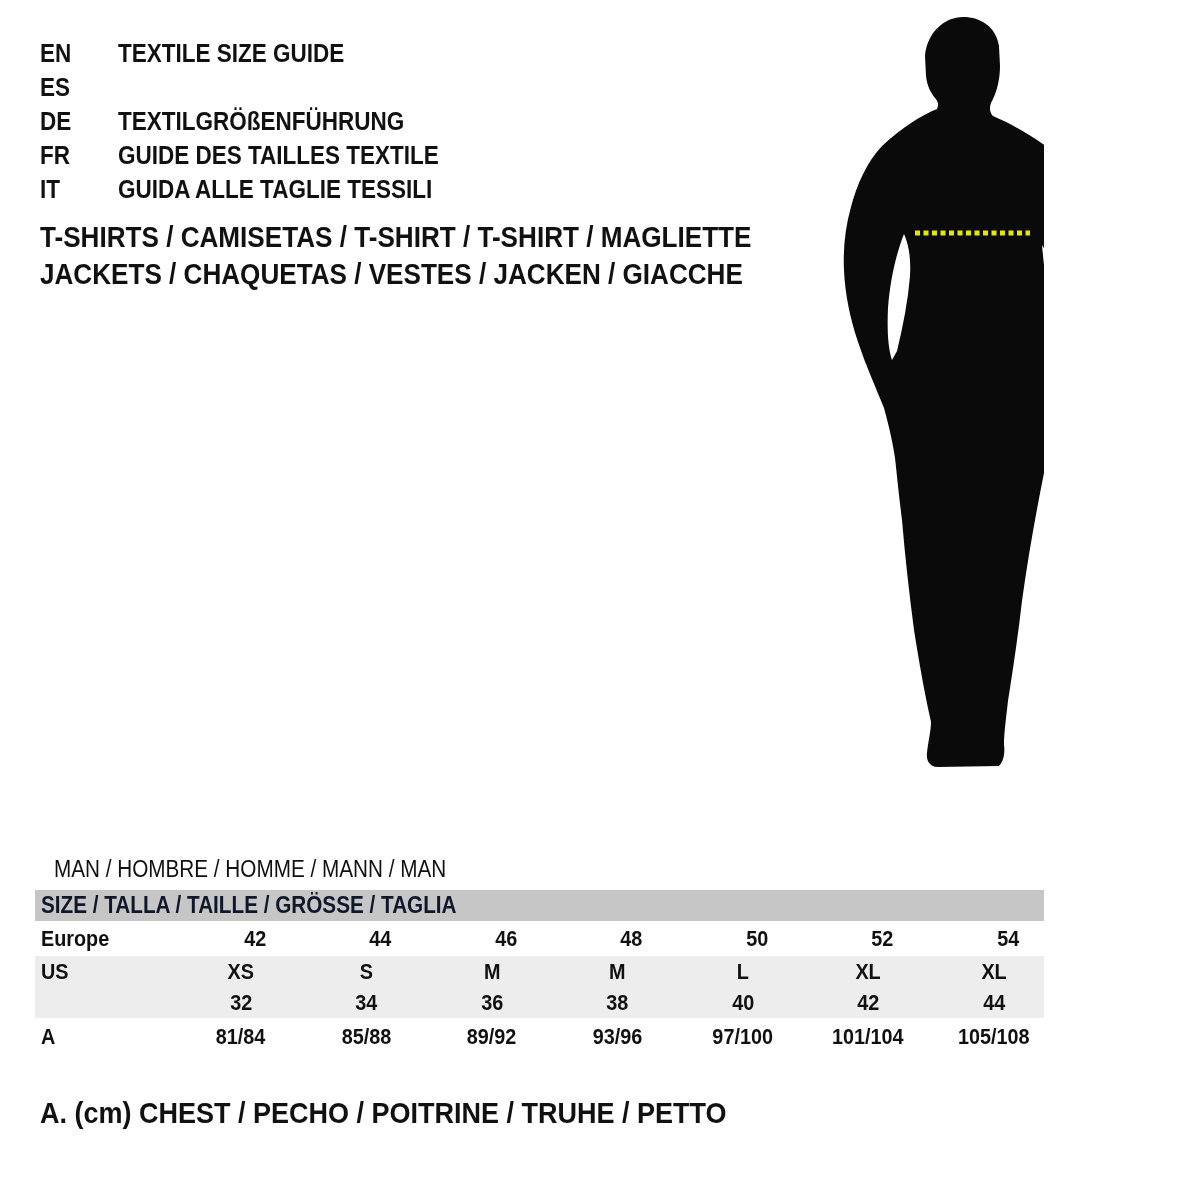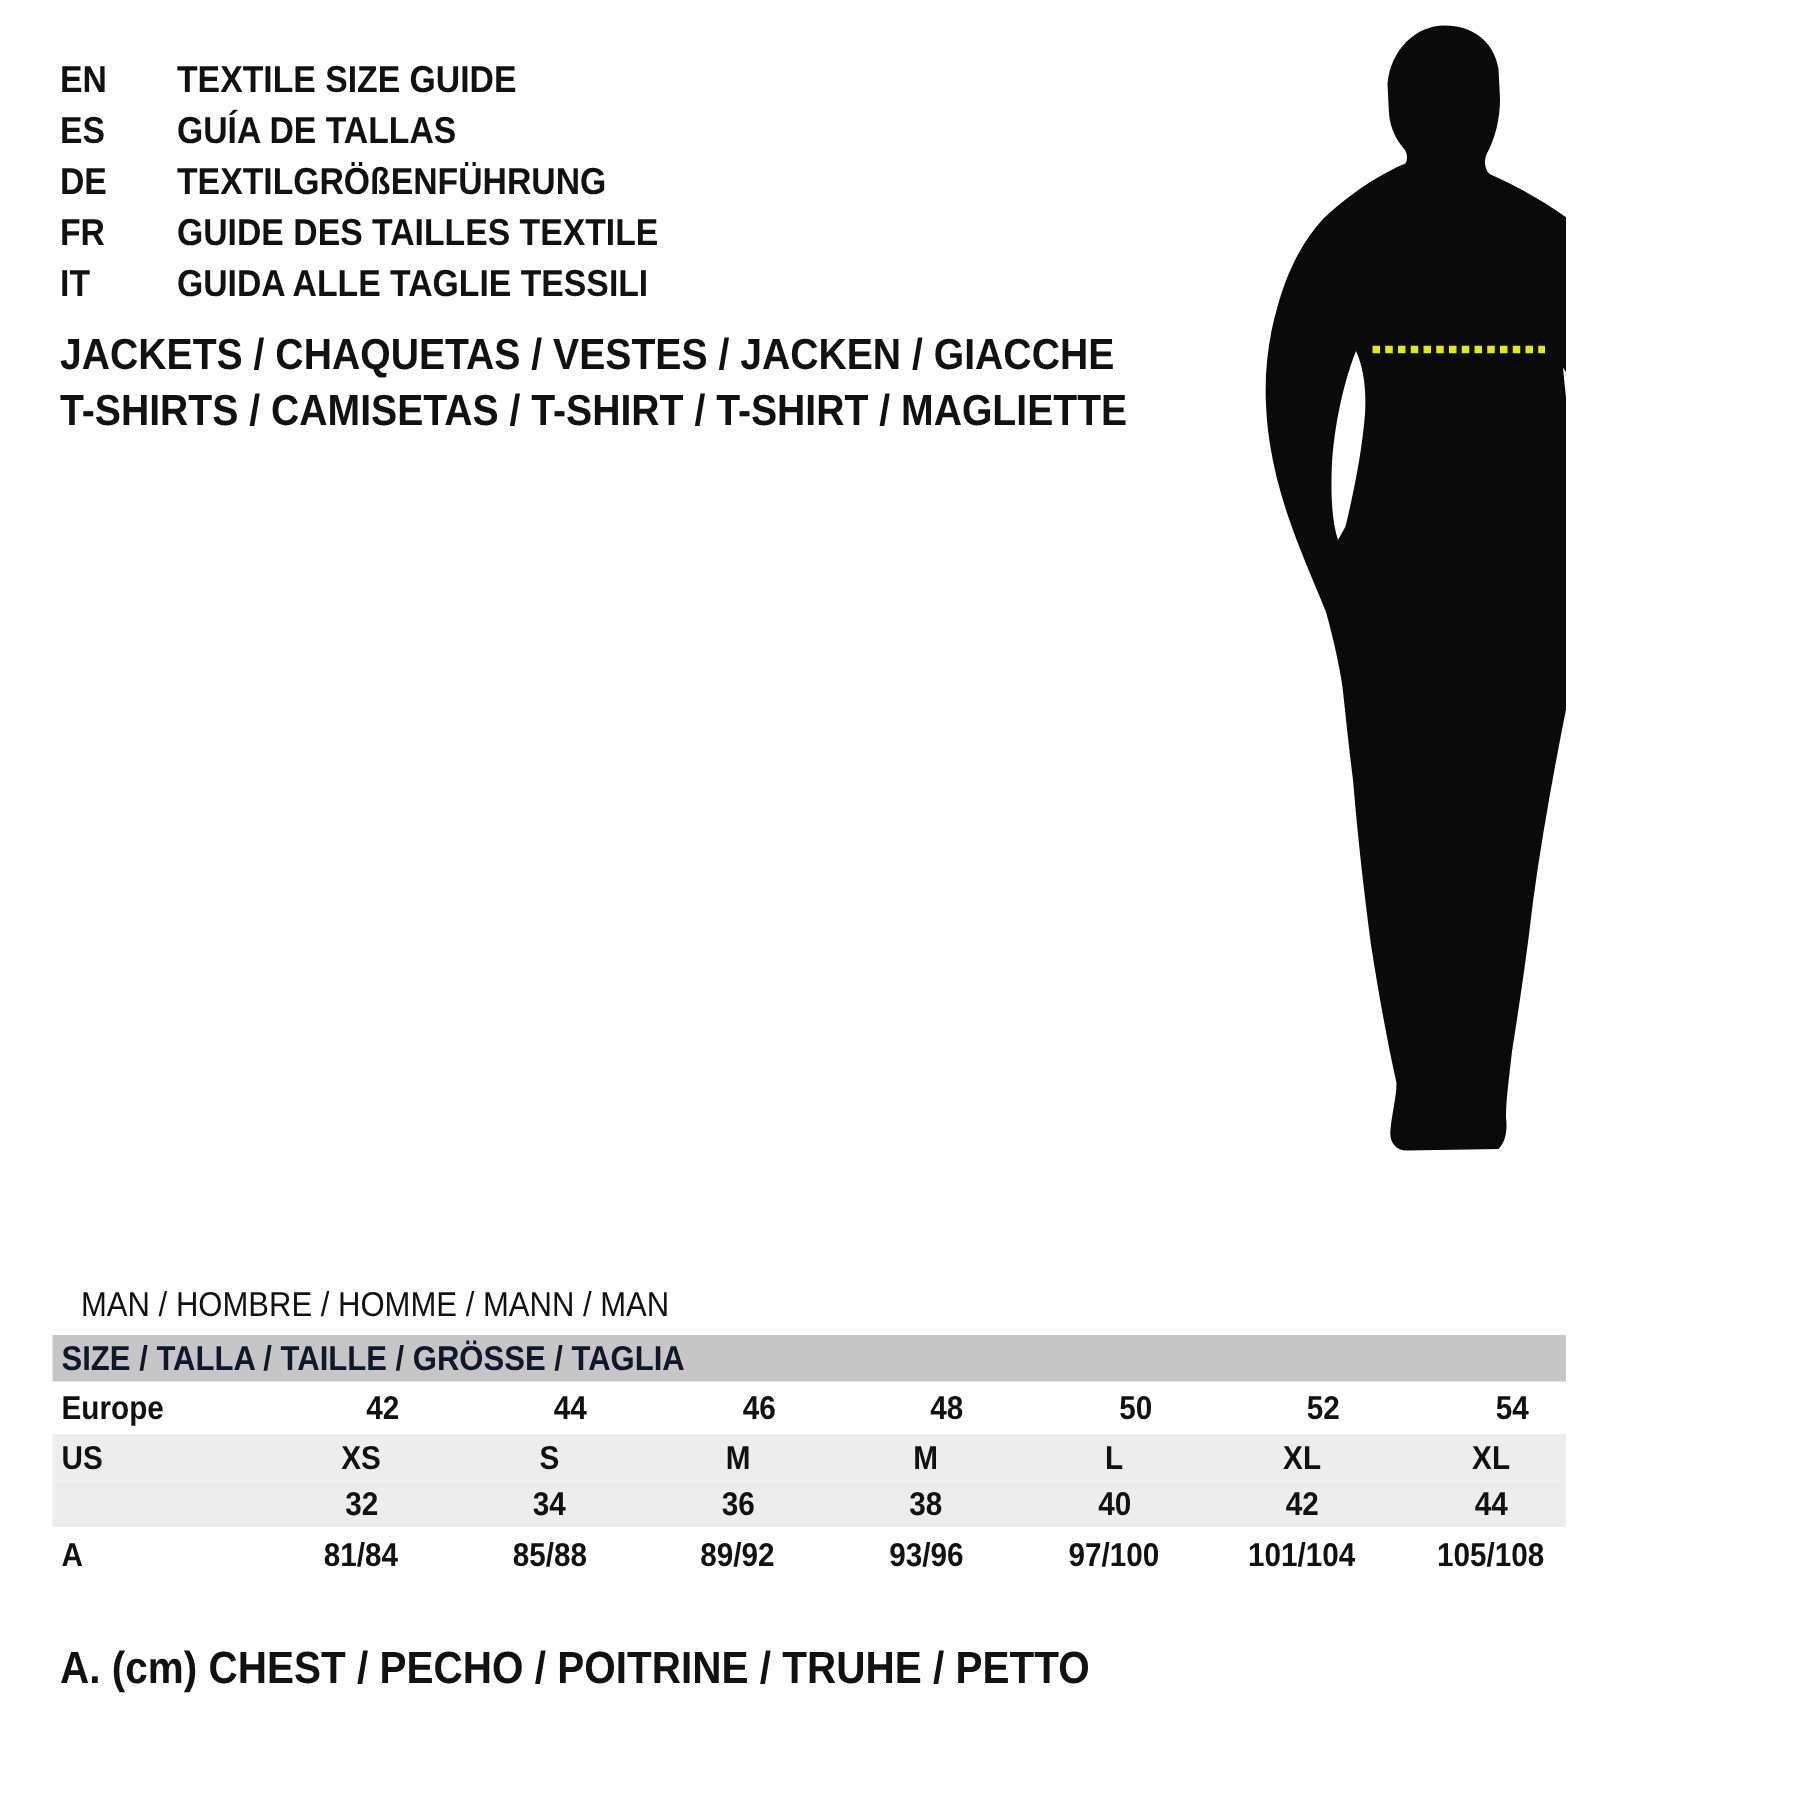--- a/index.html
+++ b/index.html
@@ -41,42 +41,41 @@
 
 <div class="canvas">
 
   <section class="langs">
     <div class="lang-row">
       <span class="lang-code"><span class="sq">EN</span></span>
       <span class="lang-label"><span class="sq">TEXTILE SIZE GUIDE</span></span>
     </div>
     <div class="lang-row">
       <span class="lang-code"><span class="sq">ES</span></span>
-      <span class="lang-label"><span class="sq">GUÍA DE TALLAS</span></span>
     </div>
     <div class="lang-row">
       <span class="lang-code"><span class="sq">DE</span></span>
       <span class="lang-label"><span class="sq">TEXTILGRÖßENFÜHRUNG</span></span>
     </div>
     <div class="lang-row">
       <span class="lang-code"><span class="sq">FR</span></span>
       <span class="lang-label"><span class="sq">GUIDE DES TAILLES TEXTILE</span></span>
     </div>
     <div class="lang-row">
       <span class="lang-code"><span class="sq">IT</span></span>
       <span class="lang-label"><span class="sq">GUIDA ALLE TAGLIE TESSILI</span></span>
     </div>
   </section>
 
   <section class="cats">
     <div class="cat-line">
-        <span class="sq">JACKETS / CHAQUETAS / VESTES / JACKEN / GIACCHE</span>
+        <span class="sq">T-SHIRTS / CAMISETAS / T-SHIRT / T-SHIRT / MAGLIETTE</span>
       </div>
     <div class="cat-line">
-        <span class="sq">T-SHIRTS / CAMISETAS / T-SHIRT / T-SHIRT / MAGLIETTE</span>
+        <span class="sq">JACKETS / CHAQUETAS / VESTES / JACKEN / GIACCHE</span>
       </div>
   </section>
 
   <svg class="figure" width="380" height="800" viewBox="820 0 380 800" xmlns="http://www.w3.org/2000/svg">
     <path class="sil" d="
       M 963 17
       C 981 17 996 27 999 46
       L 1000 66
       C 1000 79 997 92 991 103
       C 989 108 990 113 993 116

